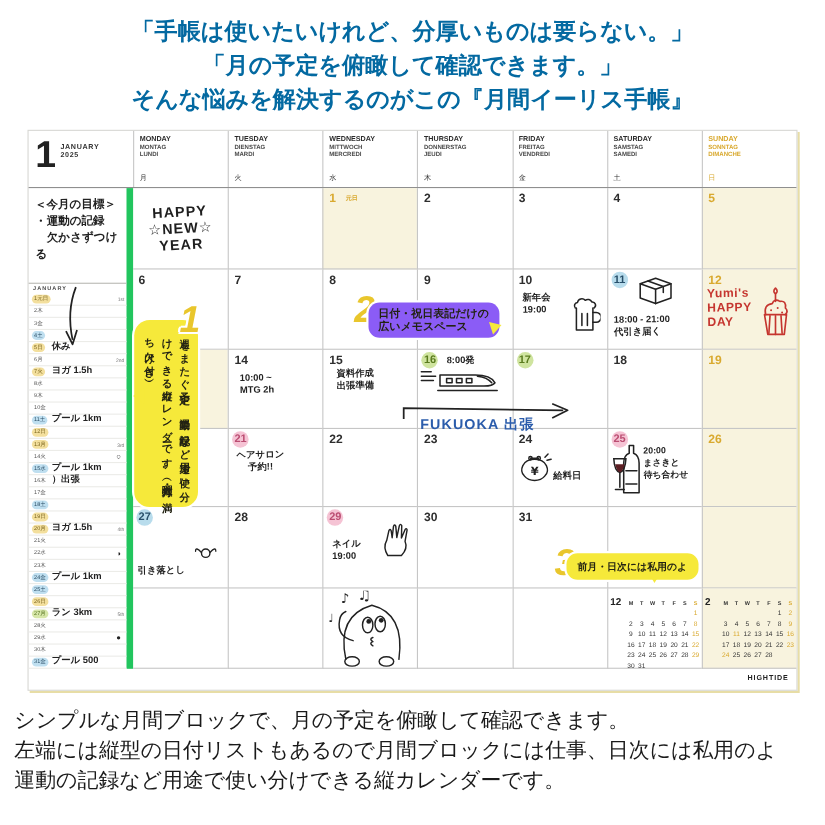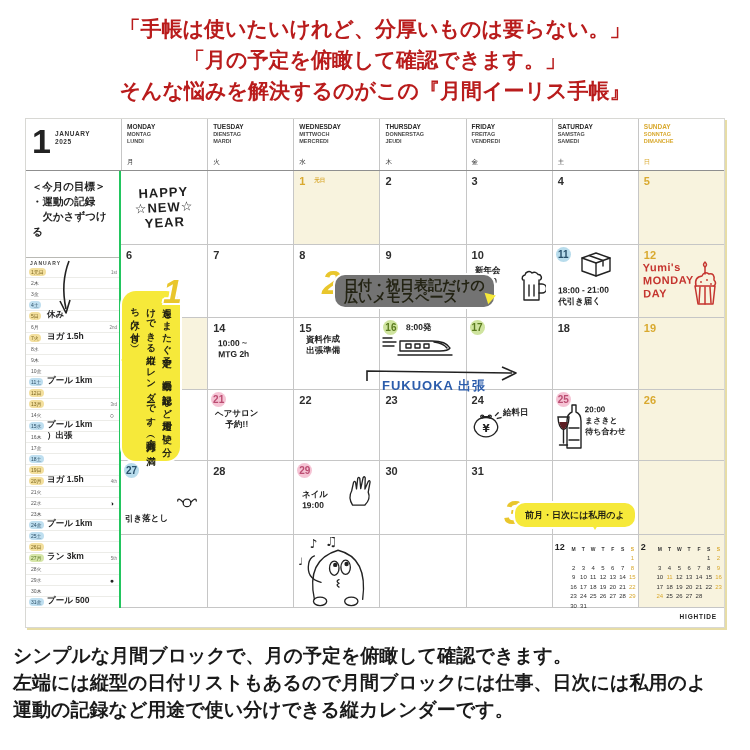--- a/index.html
+++ b/index.html
@@ -1,37 +1,37 @@
 <!DOCTYPE html>
 <html><head>
 <meta charset="utf-8">
 <style>
   html,body{margin:0;padding:0;}
   body{width:750px;height:750px;position:relative;background:#ffffff;overflow:hidden;
        font-family:"Liberation Sans","DejaVu Sans",sans-serif;color:#1b1b1b;}
   
   .top-copy{position:absolute;top:13px;left:0;width:750px;text-align:center;
-            font-size:21px;line-height:31px;font-weight:700;color:#b91c1c;}
+            font-size:21px;line-height:31px;font-weight:700;color:#0369a1;}
   .bottom-copy{position:absolute;top:642px;left:13px;width:724px;text-align:left;
-               font-size:19px;line-height:27px;font-weight:700;color:#1a1a1a;}
+               font-size:19px;line-height:27px;font-weight:400;color:#1a1a1a;}
   
   .planner{position:absolute;left:25px;top:118px;width:700px;height:510px;background:#fff;
            border:1px solid #d8d8d4;box-shadow:2px 2px 0 0 #e7dda6;box-sizing:border-box;}
   .p-header{display:flex;height:52px;border-bottom:1px solid #8f8f8f;box-sizing:border-box;}
   .h-month{width:95px;display:flex;align-items:flex-start;padding:4px 0 0 6px;box-sizing:border-box;}
   .h-month-num{font-size:34px;font-weight:700;line-height:36px;color:#222;}
   .h-month-txt{font-size:6.5px;font-weight:700;letter-spacing:.6px;color:#333;margin:7px 0 0 4px;line-height:8px;}
   .hcol{flex:1;border-left:1px solid #c6c6c6;padding:4px 0 0 5px;box-sizing:border-box;position:relative;}
   .h-en{font-size:6.5px;font-weight:700;color:#2c2c2c;line-height:7.5px;}
   .h-sub{font-size:5.5px;font-weight:600;color:#4a4a4a;line-height:7px;}
   .h-jp{font-size:6.5px;color:#333;position:absolute;left:5px;bottom:3px;}
   .hcol.accent .h-en,.hcol.accent .h-sub,.hcol.accent .h-jp{color:#d9a92f;}
   
   .p-body{display:flex;height:437px;}
-  .p-side{width:95px;border-right:2px solid #22c55e;box-sizing:border-box;position:relative;}
+  .p-side{width:95px;border-right:6px solid #22c55e;box-sizing:border-box;position:relative;}
   .goal-note{height:86px;padding:8px 2px 0 6px;box-sizing:border-box;
              font-size:10.5px;font-weight:700;line-height:15px;color:#222;transform:rotate(-.5deg);}
   .side-label{height:10px;border-top:1px solid #b9b9b4;font-size:5px;font-weight:700;
               letter-spacing:1px;color:#444;padding:2px 0 0 4px;box-sizing:border-box;}
   .side-list{position:absolute;top:96px;bottom:0;left:0;right:0;display:flex;flex-direction:column;}
   .side-row{flex:1;position:relative;border-bottom:1px solid #ecece8;display:flex;align-items:center;box-sizing:border-box;}
   .side-chip{font-size:5px;color:#555;margin-left:3px;padding:0 2px;border-radius:6px;line-height:8px;white-space:nowrap;}
   .side-chip.gold{background:#f3df9d;color:#7a641d;}
   .side-chip.blue{background:#bfdff0;color:#2a4e66;}
   .side-chip.green{background:#d6e6a8;color:#55711f;}
@@ -64,21 +64,21 @@
   .cell[data-day="10"] .cell-icon{right:6px;top:24px;width:26px;height:34px;}
   .cell[data-day="11"] .cell-note{top:40px;left:5px;}
   .cell[data-day="11"] .cell-icon{left:22px;top:4px;width:42px;height:30px;}
   .cell[data-day="12"] .cell-note{top:16px;left:4px;}
   .cell[data-day="12"] .cell-icon{right:3px;top:16px;width:32px;height:46px;}
   .cell[data-day="14"] .cell-note{top:20px;left:10px;}
   .cell[data-day="15"] .cell-note{top:16px;left:12px;}
   .cell[data-day="16"] .cell-note{top:4px;left:26px;}
   .cell[data-day="16"] .cell-icon{left:2px;top:15px;width:72px;height:26px;}
   .cell[data-day="21"] .cell-note{top:18px;left:7px;text-align:center;}
-  .cell[data-day="24"] .cell-note{top:17px;left:36px;}
+  .cell[data-day="24"] .cell-note{top:37px;left:36px;}
   .cell[data-day="24"] .cell-icon{left:3px;top:20px;width:32px;height:32px;}
   .cell[data-day="25"] .cell-note{top:14px;left:32px;font-size:8px;}
   .cell[data-day="25"] .cell-icon{left:3px;top:12px;width:28px;height:50px;}
   .cell[data-day="27"] .cell-note{top:auto;bottom:10px;left:4px;}
   .cell[data-day="27"] .cell-icon{left:56px;bottom:24px;top:auto;width:20px;height:16px;}
   .cell[data-day="29"] .cell-note{top:28px;left:8px;}
   .cell[data-day="29"] .cell-icon{right:3px;top:12px;width:30px;height:36px;}
   .cell[data-icon="ghost-icon"] .cell-icon{left:2px;top:2px;width:86px;height:70px;}
   
   .ny-art{margin:14px auto 0;text-align:center;font-weight:700;font-size:13px;line-height:15px;
@@ -97,22 +97,22 @@
          text-shadow:-2px 0 0 #fff,2px 0 0 #fff,0 -2px 0 #fff,0 2px 0 #fff,
                      -1.5px -1.5px 0 #fff,1.5px -1.5px 0 #fff,-1.5px 1.5px 0 #fff,1.5px 1.5px 0 #fff;}
   .callout1{position:absolute;left:96px;top:172px;width:58px;height:170px;background:#f6e93a;
             border-radius:14px;z-index:6;box-shadow:0 0 0 2px #fff;}
   .callout1:before{content:"";position:absolute;left:-8px;top:62px;border:7px solid transparent;
                    border-right:10px solid #f6e93a;}
   .callout1 .c-num{position:absolute;right:-2px;top:-15px;}
   .c1-text{writing-mode:vertical-rl;font-size:9.5px;font-weight:700;line-height:16px;
            color:#232313;height:150px;padding:10px 0 0 0;margin:0 auto;letter-spacing:1px;}
   .callout2{position:absolute;left:296px;top:148px;display:flex;align-items:flex-start;z-index:6;}
-  .c2-bubble{background:#737373;border-radius:10px;padding:5px 9px 4px;margin:8px 0 0 -6px;
-             font-size:14px;font-weight:700;line-height:11.5px;color:#232313;white-space:pre-line;position:relative;
+  .c2-bubble{background:#8b5cf6;border-radius:10px;padding:5px 9px 4px;margin:8px 0 0 -6px;
+             font-size:10px;font-weight:700;line-height:11.5px;color:#232313;white-space:pre-line;position:relative;
              box-shadow:0 0 0 2px #fff;}
   .c2-bubble:after{content:"";position:absolute;right:-8px;bottom:5px;border:6px solid transparent;
                    border-left:10px solid #f6e93a;transform:rotate(-18deg);}
   .callout3{position:absolute;left:478px;top:378px;display:flex;align-items:flex-start;z-index:6;}
   .c3-bubble{background:#f6e93a;border-radius:10px;padding:6px 10px 5px;margin:6px 0 0 -8px;
              font-size:9px;font-weight:700;color:#232313;position:relative;box-shadow:0 0 0 2px #fff;white-space:nowrap;}
   .c3-bubble:after{content:"";position:absolute;left:62%;bottom:-9px;border:6px solid transparent;
                    border-top:10px solid #f6e93a;}
   
   .trip-overlay{position:absolute;left:338px;top:246px;width:190px;height:40px;z-index:5;}
@@ -365,21 +365,21 @@
           <div class="cell-icon"><svg viewBox="0 0 42 28">
               <path fill="none" stroke="#222" stroke-width="1.4" stroke-linecap="round" stroke-linejoin="round" d="M7,8 L21,3 L35,8 L21,13 Z"></path>
               <path fill="none" stroke="#222" stroke-width="1.4" stroke-linecap="round" stroke-linejoin="round" d="M7,8 V21 L21,26 V13"></path>
               <path fill="none" stroke="#222" stroke-width="1.4" stroke-linecap="round" stroke-linejoin="round" d="M35,8 V21 L21,26"></path>
               <path fill="none" stroke="#222" stroke-width="1.4" stroke-linecap="round" stroke-linejoin="round" d="M14,5.5 L28,10.5 M28,10.5 L28,16"></path>
             </svg></div>
         </div>
         <div class="cell cream" data-day="12" data-icon="cupcake-icon">
           <span class="dnum gold">12</span>
           <div class="cell-note red">Yumi's
-MONDAY
+HAPPY
 DAY</div>
           <div class="cell-icon"><svg viewBox="0 0 32 46">
               <path fill="none" stroke="#c5352f" stroke-width="1.5" stroke-linecap="round" stroke-linejoin="round" d="M16,6 v7"></path>
               <path fill="none" stroke="#c5352f" stroke-width="1.5" stroke-linecap="round" stroke-linejoin="round" d="M16,1 q3,3 0,5 q-3,-2 0,-5"></path>
               <path fill="none" stroke="#c5352f" stroke-width="1.5" stroke-linecap="round" stroke-linejoin="round" d="M7,25 q-2,-9 6,-10 q2,-5 7,-2 q6,-1 5,6 q3,3 0,6"></path>
               <path fill="none" stroke="#c5352f" stroke-width="1.5" stroke-linecap="round" stroke-linejoin="round" d="M6,25 H26 L24,43 H9 Z"></path>
               <path fill="none" stroke="#c5352f" stroke-width="1.5" stroke-linecap="round" stroke-linejoin="round" d="M11,26 l-1,16 M16,26 v17 M21,26 l1,16"></path>
               <circle cx="12" cy="21" r="0.9" fill="#c5352f"></circle>
               <circle cx="18" cy="19" r="0.9" fill="#c5352f"></circle>
               <circle cx="22" cy="23" r="0.9" fill="#c5352f"></circle>

